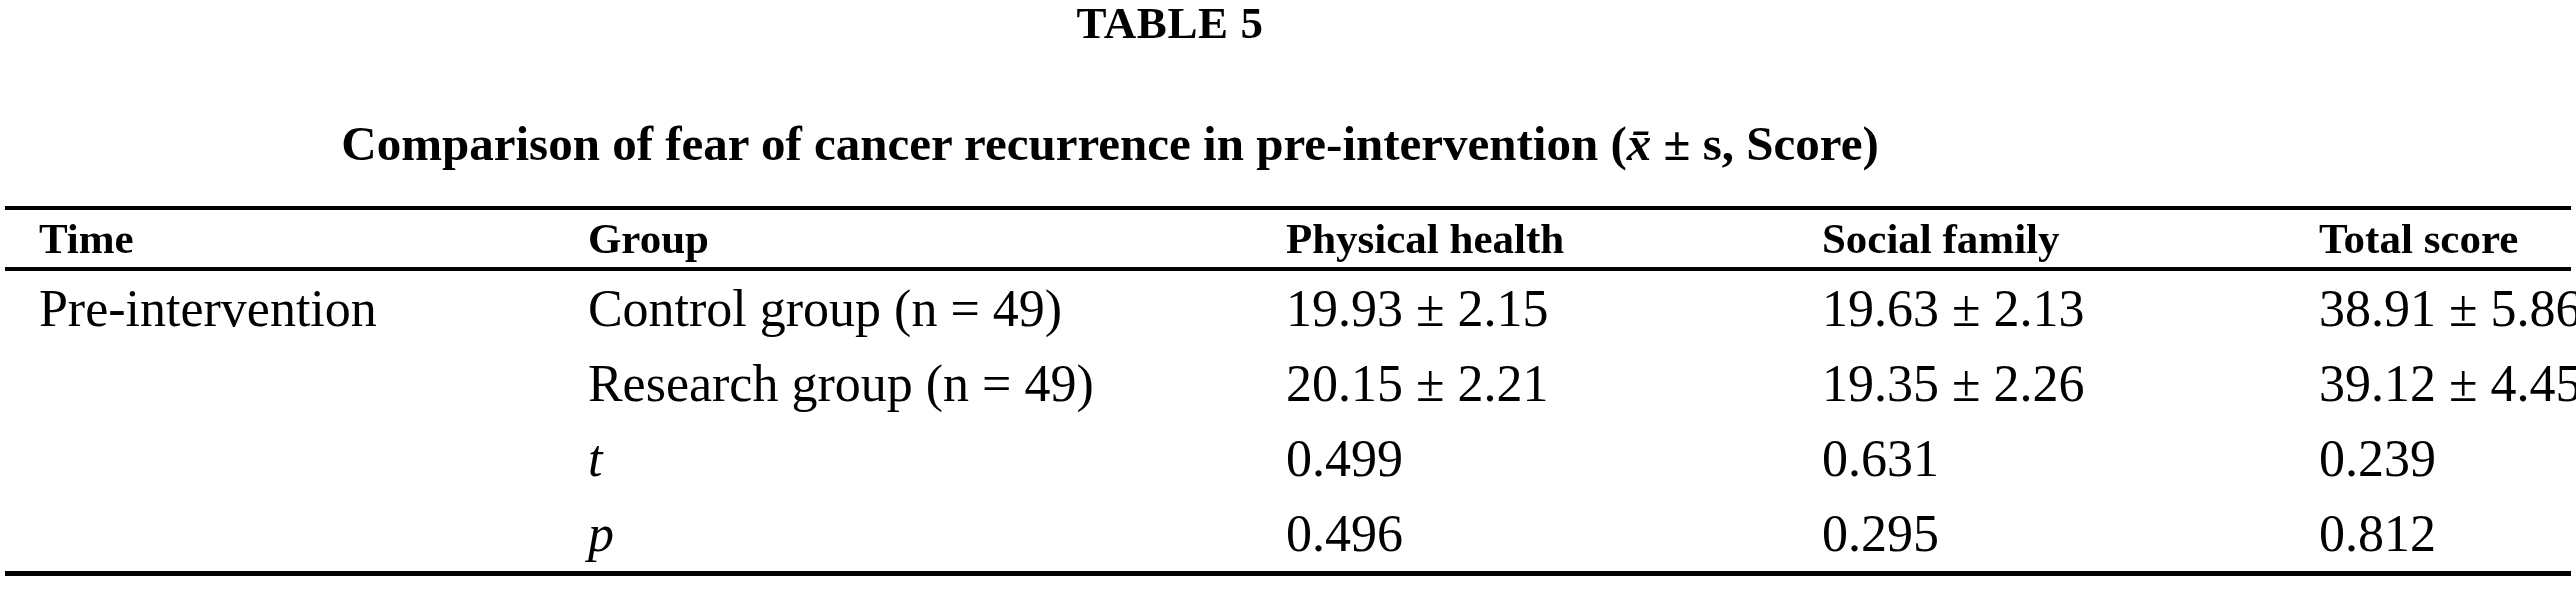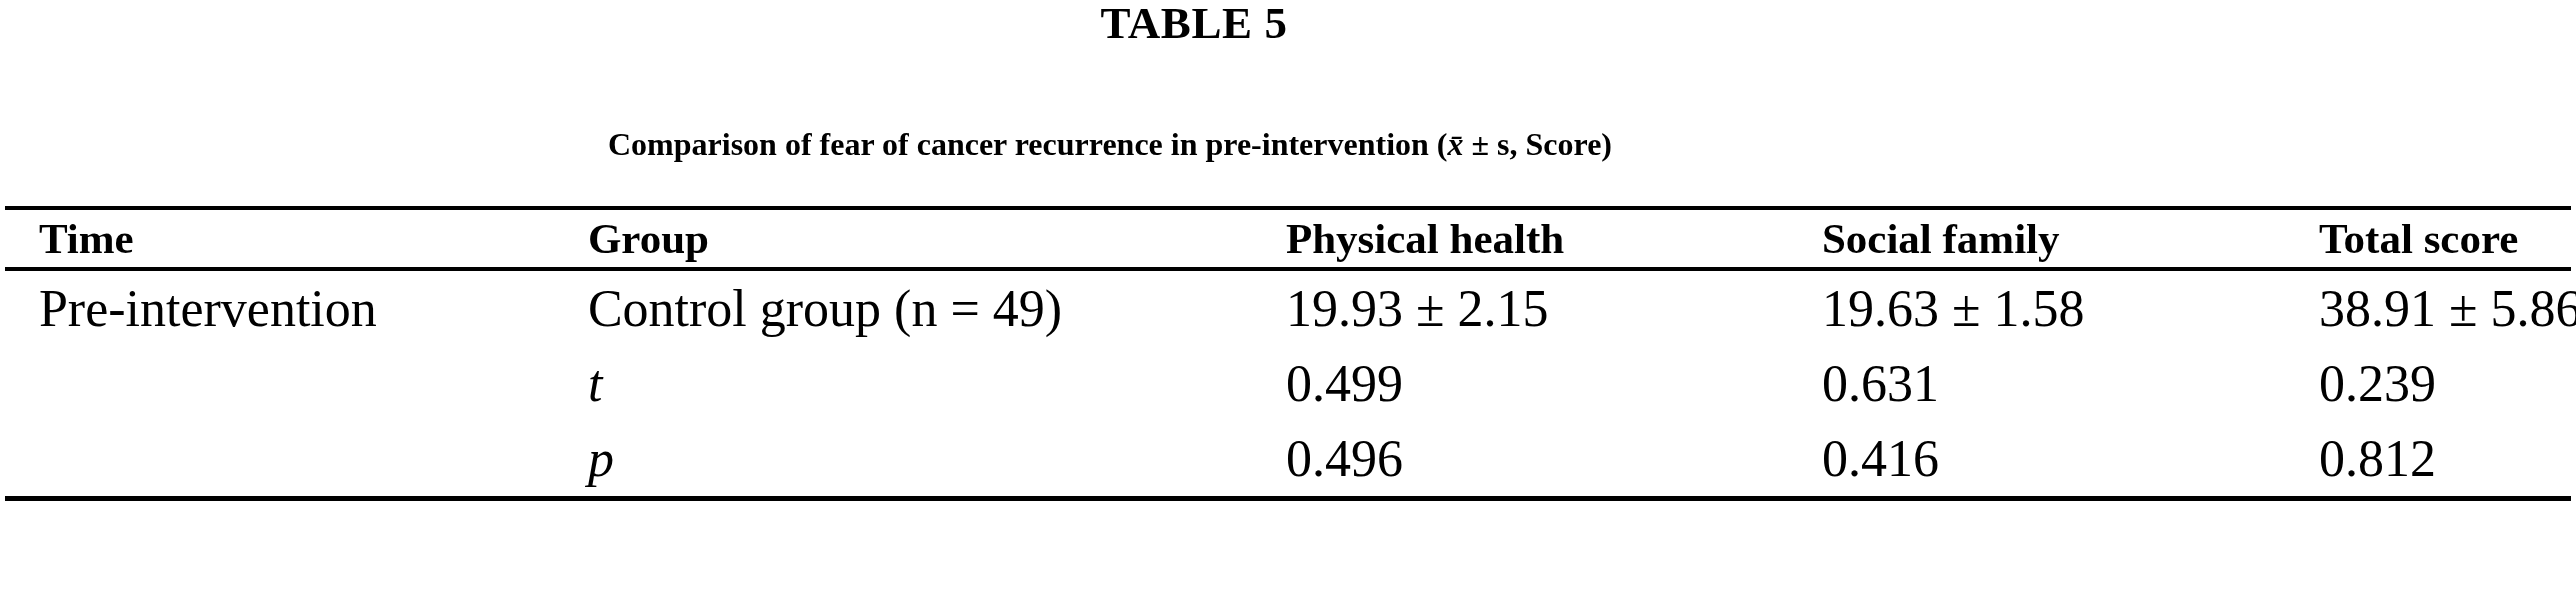--- a/index.html
+++ b/index.html
@@ -18,29 +18,28 @@
   .title {
     position: absolute;
     top: 0.6px;
     left: 0;
     width: 2340px;
     text-align: center;
     font-size: 45px;
     line-height: 45px;
     font-weight: 700;
     letter-spacing: 0.6px;
-    padding-left: 24px;
   }
   .subtitle {
     position: absolute;
     top: 116px;
     left: 0;
     width: 2220px;
     text-align: center;
-    font-size: 32px;
+    font-size: 49px;
     line-height: 56px;
     font-weight: 700;
   }
   .xbar {
     font-style: italic;
   }
   table.data-table {
     position: absolute;
     top: 206px;
     left: 4.9px;
@@ -99,32 +98,39 @@
       <th>Physical health</th>
       <th>Social family</th>
       <th>Total score</th>
     </tr>
   </thead>
   <tbody>
     <tr>
       <td class="first">Pre-intervention</td>
       <td>Control group (n = 49)</td>
       <td>19.93 ± 2.15</td>
-      <td>19.63 ± 1.58</td>
+      <td>19.63 ± 2.13</td>
       <td>38.91 ± 5.86</td>
+    </tr>
+    <tr>
+      <td class="first"></td>
+      <td>Research group (n = 49)</td>
+      <td>20.15 ± 2.21</td>
+      <td>19.35 ± 2.26</td>
+      <td>39.12 ± 4.45</td>
     </tr>
     <tr>
       <td class="first"></td>
       <td class="em">t</td>
       <td>0.499</td>
       <td>0.631</td>
       <td>0.239</td>
     </tr>
     <tr>
       <td class="first"></td>
       <td class="em">p</td>
       <td>0.496</td>
-      <td>0.416</td>
+      <td>0.295</td>
       <td>0.812</td>
     </tr>
   </tbody>
 </table>
 
 
 </body></html>

